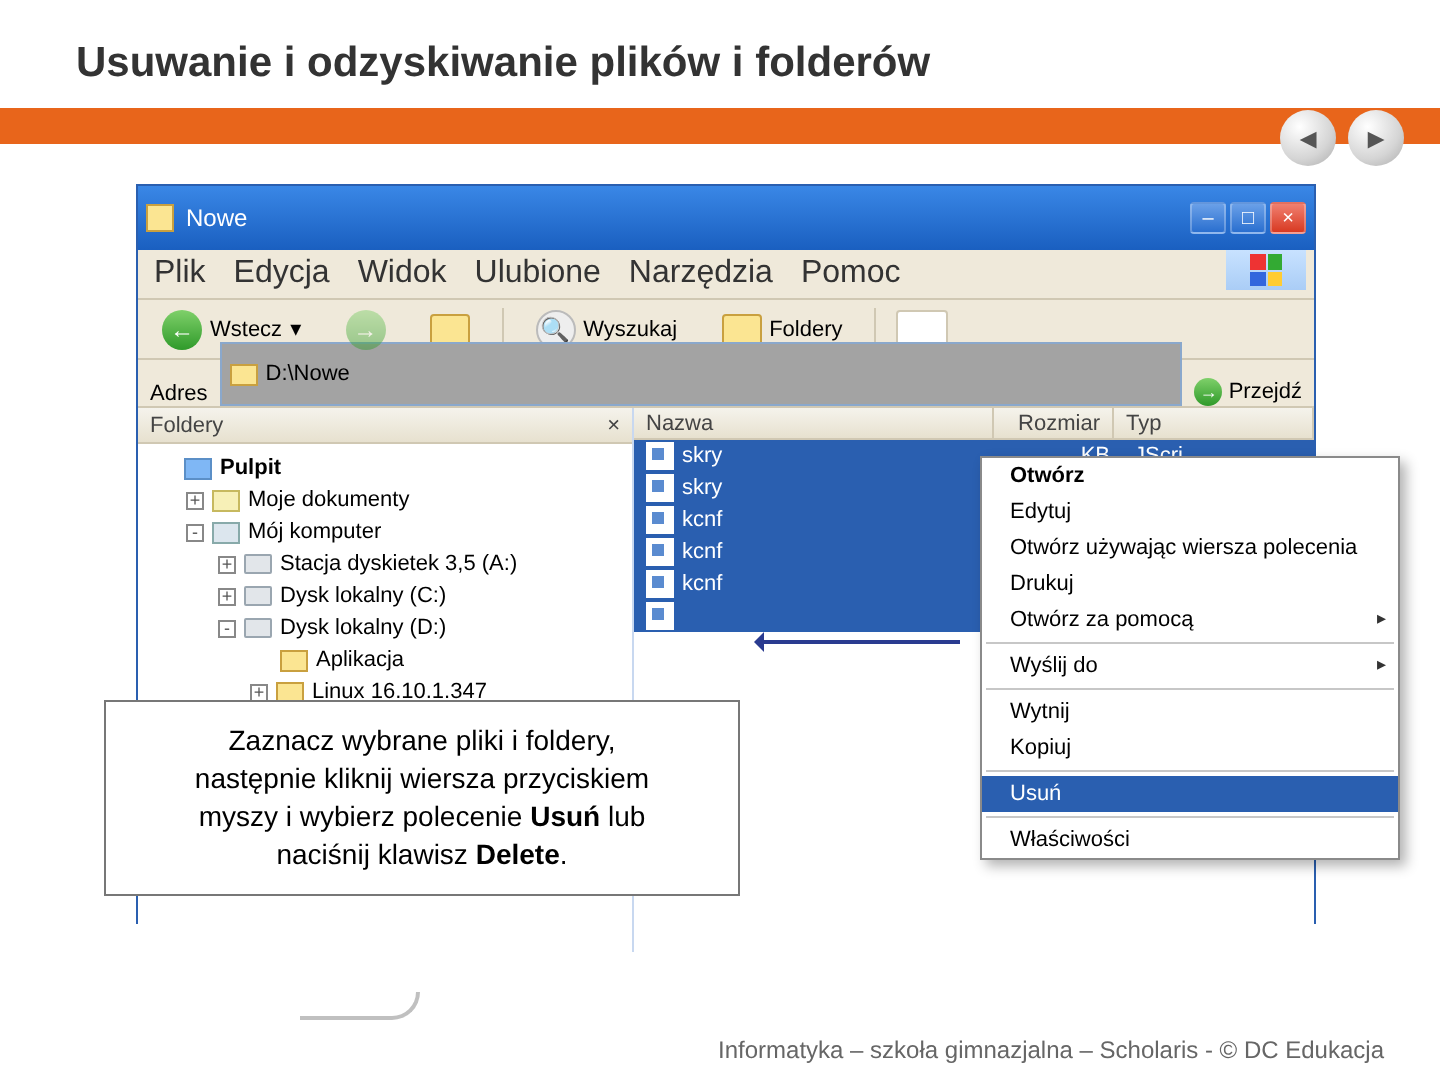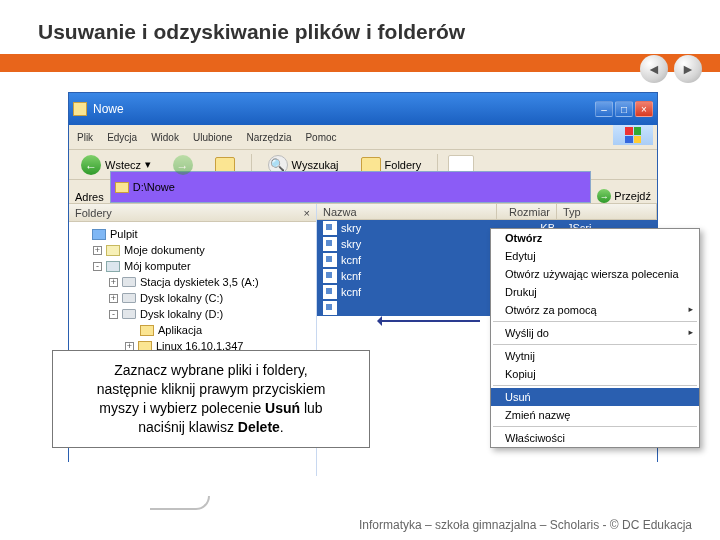--- a/index.html
+++ b/index.html
@@ -7,34 +7,34 @@
   .slide-title { font-size: 21px; font-weight: bold; color: #333; padding: 20px 0 10px 38px; }
   .orange-bar { height: 18px; background: #e8651b; margin: 0 0 6px 0; }
   .nav-orbs { position: absolute; right: 18px; top: 55px; display: flex; gap: 6px; }
   .orb { width: 28px; height: 28px; border-radius: 50%; background: radial-gradient(circle at 35% 30%, #fff, #d5d5d5 60%, #aaa); display:flex; align-items:center; justify-content:center; color:#555; font-size:14px; }
   .window { position:absolute; left:68px; top:92px; width:590px; height:370px; border:1px solid #2a5fb0; background:#fff; }
   .titlebar { height:22px; background: linear-gradient(to bottom,#3a87e6,#1a5fc0); display:flex; align-items:center; color:#fff; font-size:12px; padding:16px 4px; }
   .titlebar .tb-icon { width:14px; height:14px; background:#fbe592; border:1px solid #c9a03f; margin-right:6px; }
   .titlebar .spacer { flex:1; }
   .win-btn { width:18px; height:16px; margin-left:2px; border:1px solid #fff4; background: linear-gradient(#6aa0e8,#2a6fcf); color:#fff; font-size:10px; display:flex; align-items:center; justify-content:center; border-radius:2px; }
   .win-btn.close { background: linear-gradient(#f08070,#d83a22); }
-  .menubar { height:20px; background:#efe9da; display:flex; align-items:center; font-size:10px; color:#333; gap:14px; padding:12px 8px; border-bottom:1px solid #d0c8b3; position:relative; }
+  .menubar { height:20px; background:#efe9da; display:flex; align-items:center; font-size:16px; color:#333; gap:14px; padding:12px 8px; border-bottom:1px solid #d0c8b3; position:relative; }
   .menubar .flag { position:absolute; right:4px; top:0; width:40px; height:20px; background:linear-gradient(to bottom,#c8e2ff,#aacdf6); display:flex; align-items:center; justify-content:center; }
   .flag-grid { width:16px; height:16px; display:grid; grid-template-columns:1fr 1fr; grid-template-rows:1fr 1fr; gap:1px; }
   .flag-grid span:nth-child(1){background:#e33;} .flag-grid span:nth-child(2){background:#3a3;} .flag-grid span:nth-child(3){background:#36d;} .flag-grid span:nth-child(4){background:#fc3;}
   .toolbar { height:30px; background:#efe9da; display:flex; align-items:center; gap:10px; padding:0 6px; border-bottom:1px solid #d0c8b3; font-size:11px; }
   .tb-btn { display:flex; align-items:center; gap:4px; padding:2px 6px; }
   .ic { width:20px; height:20px; border-radius:50%; display:flex; align-items:center; justify-content:center; font-size:12px; color:#fff; }
   .ic.back { background:linear-gradient(#7fd06a,#2f9a2a); }
   .ic.fwd { background:linear-gradient(#7fd06a,#2f9a2a); opacity:.45; }
   .ic.search { background:#eee; color:#666; border:1px solid #bbb; }
   .ic.folders { width:20px; height:16px; background:#fbe592; border:1px solid #c9a03f; border-radius:2px; }
   .views-btn { width:26px; height:20px; border:1px solid #d0c8b3; background:#fff; border-radius:2px; }
   .addressbar { height:24px; background:#efe9da; display:flex; align-items:flex-end; gap:6px; padding:0 6px; border-bottom:1px solid #d0c8b3; font-size:11px; }
-  .addr-input { flex:1; height:18px; background:#8b5cf6; border:1px solid #8aa8cc; display:flex; align-items:center; padding:15px 4px; gap:4px;margin-top:39px; }
+  .addr-input { flex:1; height:18px; background:#a3a3a3; border:1px solid #8aa8cc; display:flex; align-items:center; padding:15px 4px; gap:4px;margin-top:39px; }
   .mini-folder { width:14px; height:11px; background:#fbe592; border:1px solid #c9a03f; }
   .go-btn { display:flex; align-items:center; gap:3px; }
   .go-ic { width:14px; height:14px; border-radius:50%; background:linear-gradient(#7fd06a,#2f9a2a); color:#fff; font-size:9px; display:flex; align-items:center; justify-content:center; }
   .body { display:flex; height:272px; }
   .tree-pane { width:248px; border-right:1px solid #c8d8f0; background:#fff; position:relative; font-size:11px; }
   .tree-header { height:18px; background:linear-gradient(#f5f3ec,#e7e1cf); padding:0 6px; display:flex; align-items:center; justify-content:space-between; border-bottom:1px solid #d0c8b3; font-size:11px; color:#444;}
   .tree { padding:4px 4px; }
   .tree-row { display:flex; align-items:center; gap:4px; height:16px; }
   .pm { width:9px; height:9px; border:1px solid #888; font-size:9px; line-height:7px; text-align:center; background:#fff; color:#555; }
   .folder { width:14px; height:11px; background:#fbe592; border:1px solid #c9a03f; }
@@ -134,21 +134,21 @@
         <span>Przejdź</span>
       </div>
   </div>
   <div class="body">
     <div class="tree-pane">
       <div class="tree-header">
           <span>Foldery</span>
           <span>×</span>
         </div>
       <div class="tree" id="tree">
-          <div class="tree-row" style="padding-left: 4px;">
+          <div class="tree-row" style="padding-left: 4px; font-weight: bold;">
             <div style="width: 11px;"></div>
             <div class="desktop-ic"></div>
             <span>Pulpit</span>
           </div>
           <div class="tree-row" style="padding-left: 20px;">
             <div class="pm">+</div>
             <div class="mydoc-ic"></div>
             <span>Moje dokumenty</span>
           </div>
           <div class="tree-row" style="padding-left: 20px;">
@@ -242,27 +242,26 @@
   <div class="cm-item">Otwórz używając wiersza polecenia</div>
   <div class="cm-item">Drukuj</div>
   <div class="cm-item sub">Otwórz za pomocą</div>
   <div class="cm-sep"></div>
   <div class="cm-item sub">Wyślij do</div>
   <div class="cm-sep"></div>
   <div class="cm-item">Wytnij</div>
   <div class="cm-item">Kopiuj</div>
   <div class="cm-sep"></div>
   <div class="cm-item hl">Usuń</div>
-  <div class="cm-item">Zmień nazwę</div>
   <div class="cm-sep"></div>
   <div class="cm-item">Właściwości</div>
 </div>
 
 <div class="arrow"></div>
 <div class="callout">
   <div>Zaznacz wybrane pliki i foldery,</div>
-  <div>następnie kliknij prawym przyciskiem</div>
+  <div>następnie kliknij wiersza przyciskiem</div>
   <div><span>myszy i wybierz polecenie </span><b>Usuń</b><span> lub</span></div>
   <div><span>naciśnij klawisz </span><b>Delete</b><span>.</span></div>
 </div>
 
 <div class="footer-dash"></div>
 <div class="footer">Informatyka – szkoła gimnazjalna – Scholaris - © DC Edukacja</div>
 
 </body></html>

